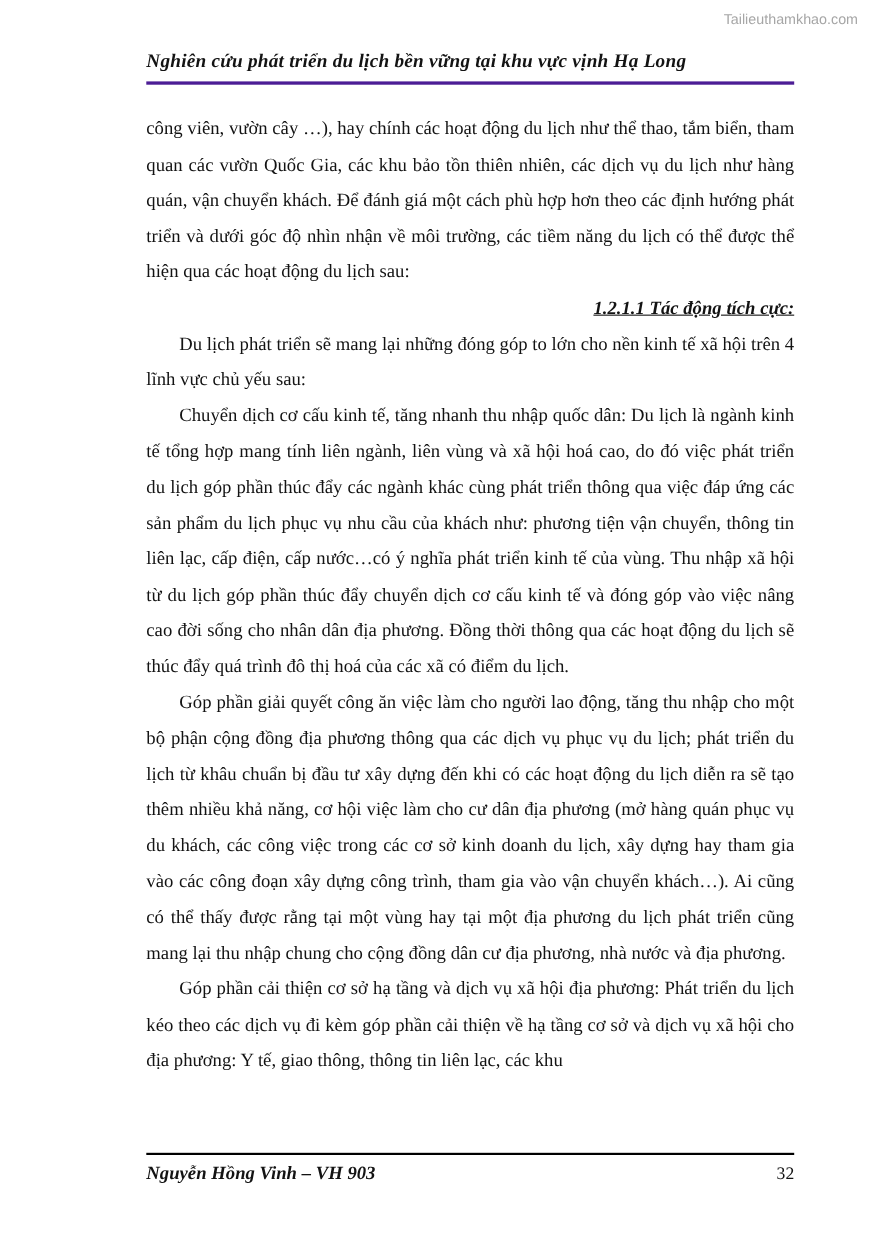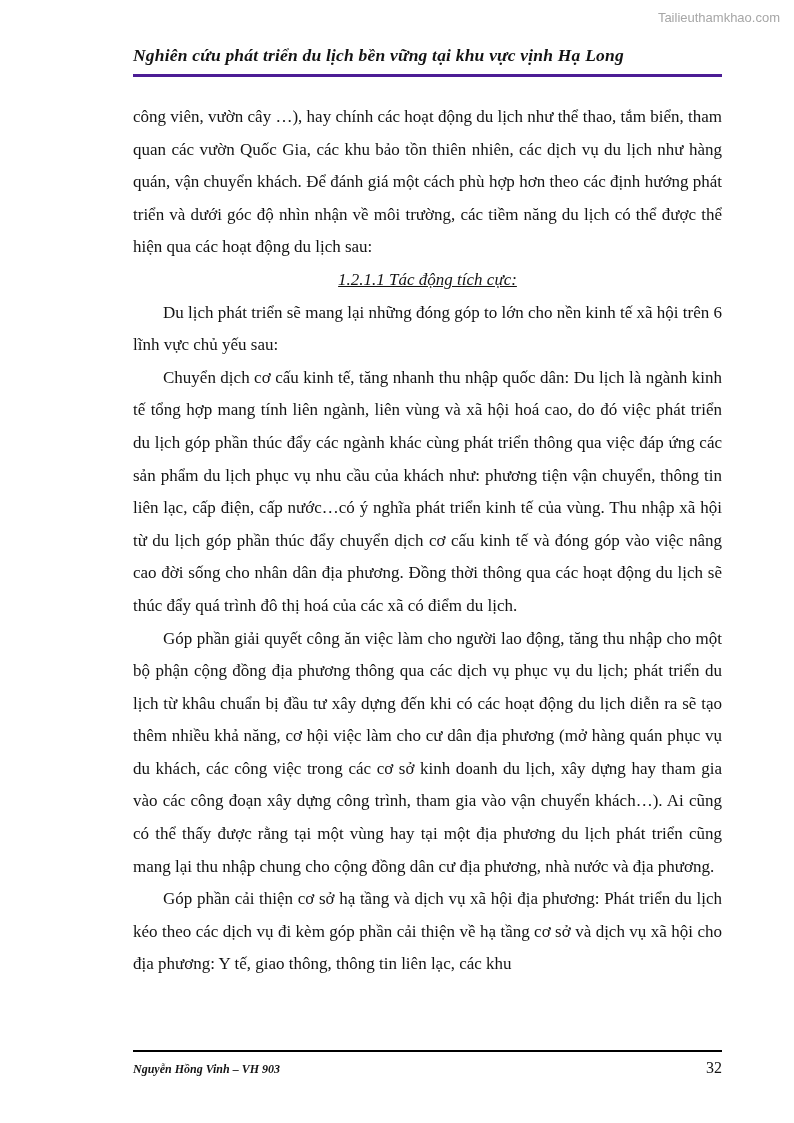--- a/index.html
+++ b/index.html
@@ -50,39 +50,39 @@
   .para {
     margin: 0;
     text-indent: 30px;
   }
   .para.no-indent {
     text-indent: 0;
   }
   .section-heading {
     margin: 0;
     font-size: 17px;
-    font-weight: normal;
+    font-weight: bold;
     font-style: italic;
     line-height: 32.6px;
     text-decoration: underline;
-    text-align: center;
+    text-align: right;
   }
   .page-footer {
     position: absolute;
     left: 133px;
     right: 72px;
     bottom: 46px;
     border-top: 2px solid #000000;
     padding-top: 7px;
     display: flex;
     justify-content: space-between;
     align-items: baseline;
   }
   .footer-author {
-    font-size: 12px;
+    font-size: 17px;
     font-weight: bold;
     font-style: italic;
   }
   .footer-page {
     font-size: 16px;
     font-weight: normal;
   }
 </style>
 </head>
 <body>
@@ -94,21 +94,21 @@
   <main class="content">
 
     <h1 class="doc-header">Nghiên cứu phát triển du lịch bền vững tại khu vực vịnh Hạ Long</h1>
 
     <div class="body-text">
 
       <p class="para no-indent">công viên, vườn cây …), hay chính các hoạt động du lịch như thể thao, tắm biển, tham quan các vườn Quốc Gia, các khu bảo tồn thiên nhiên, các dịch vụ du lịch như hàng quán, vận chuyển khách. Để đánh giá một cách phù hợp hơn theo các định hướng phát triển và dưới góc độ nhìn nhận về môi trường, các tiềm năng du lịch có thể được thể hiện qua các hoạt động du lịch sau:</p>
 
       <h2 class="section-heading">1.2.1.1 Tác động tích cực:</h2>
 
-      <p class="para">Du lịch phát triển sẽ mang lại những đóng góp to lớn cho nền kinh tế xã hội trên 6 lĩnh vực chủ yếu sau:</p>
+      <p class="para">Du lịch phát triển sẽ mang lại những đóng góp to lớn cho nền kinh tế xã hội trên 4 lĩnh vực chủ yếu sau:</p>
 
       <p class="para">Chuyển dịch cơ cấu kinh tế, tăng nhanh thu nhập quốc dân: Du lịch là ngành kinh tế tổng hợp mang tính liên ngành, liên vùng và xã hội hoá cao, do đó việc phát triển du lịch góp phần thúc đẩy các ngành khác cùng phát triển thông qua việc đáp ứng các sản phẩm du lịch phục vụ nhu cầu của khách như: phương tiện vận chuyển, thông tin liên lạc, cấp điện, cấp nước…có ý nghĩa phát triển kinh tế của vùng. Thu nhập xã hội từ du lịch góp phần thúc đẩy chuyển dịch cơ cấu kinh tế và đóng góp vào việc nâng cao đời sống cho nhân dân địa phương. Đồng thời thông qua các hoạt động du lịch sẽ thúc đẩy quá trình đô thị hoá của các xã có điểm du lịch.</p>
 
       <p class="para">Góp phần giải quyết công ăn việc làm cho người lao động, tăng thu nhập cho một bộ phận cộng đồng địa phương thông qua các dịch vụ phục vụ du lịch; phát triển du lịch từ khâu chuẩn bị đầu tư xây dựng đến khi có các hoạt động du lịch diễn ra sẽ tạo thêm nhiều khả năng, cơ hội việc làm cho cư dân địa phương (mở hàng quán phục vụ du khách, các công việc trong các cơ sở kinh doanh du lịch, xây dựng hay tham gia vào các công đoạn xây dựng công trình, tham gia vào vận chuyển khách…). Ai cũng có thể thấy được rằng tại một vùng hay tại một địa phương du lịch phát triển cũng mang lại thu nhập chung cho cộng đồng dân cư địa phương, nhà nước và địa phương.</p>
 
       <p class="para">Góp phần cải thiện cơ sở hạ tầng và dịch vụ xã hội địa phương: Phát triển du lịch kéo theo các dịch vụ đi kèm góp phần cải thiện về hạ tầng cơ sở và dịch vụ xã hội cho địa phương: Y tế, giao thông, thông tin liên lạc, các khu</p>
 
     </div>
   </main>
 

